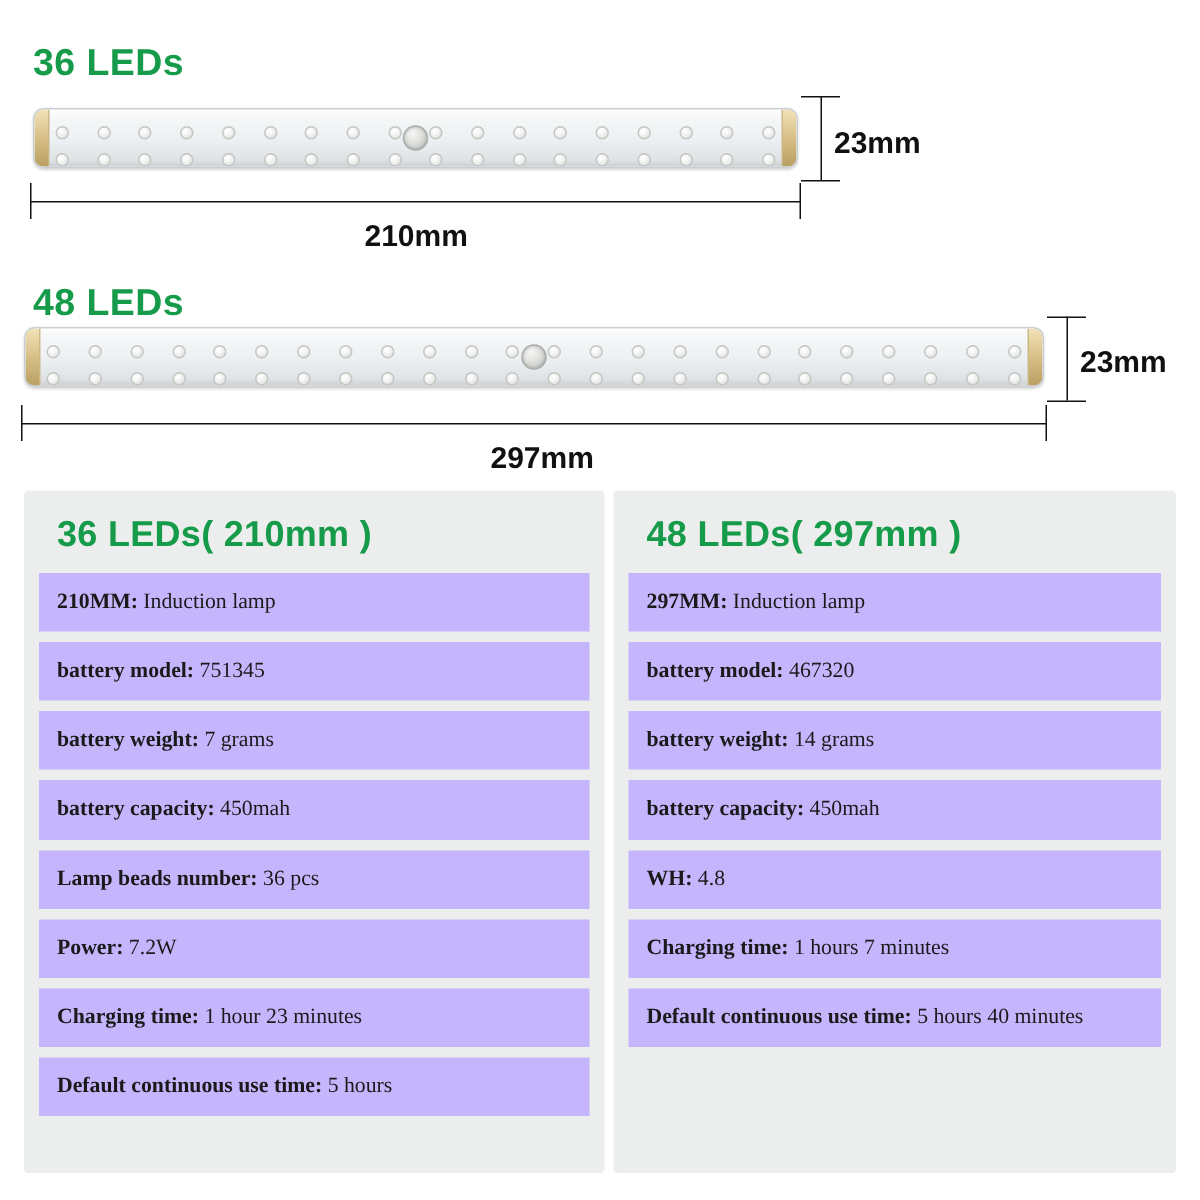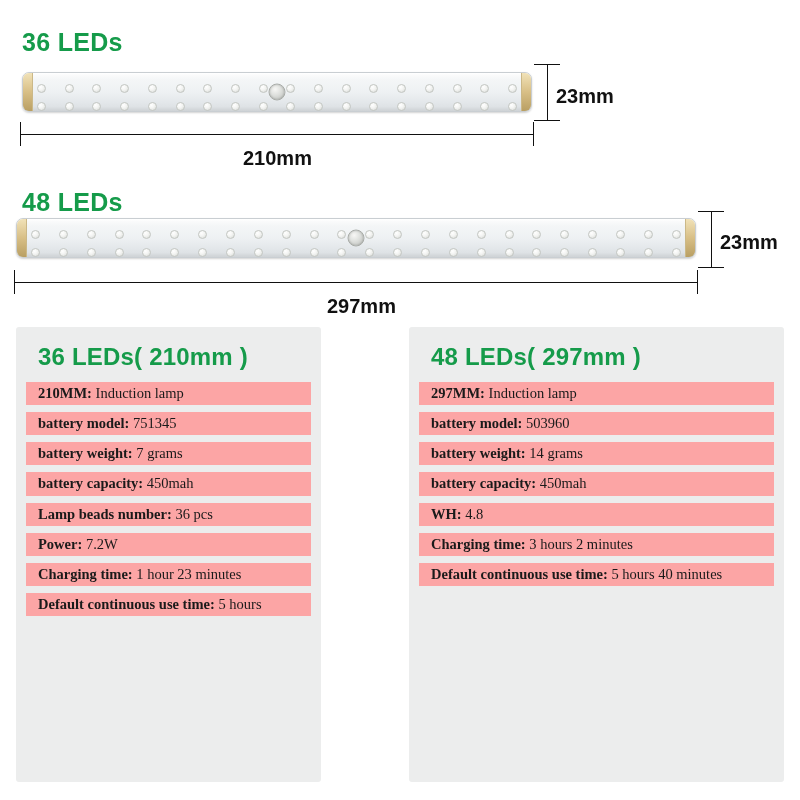--- a/index.html
+++ b/index.html
@@ -116,23 +116,23 @@
     padding: 12px 10px 12px 10px;
   }
   .spec-heading {
     font-size: 24px;
     font-weight: bold;
     color: #159b4a;
     margin: 4px 0 11px 12px;
     letter-spacing: 0.2px;
   }
   .spec-row {
-    background: #fca5a5;
+    background: #c4b5fd;
     margin: 0 0 7px 0;
-    padding: 2px 12px;
+    padding: 10px 12px;
     font-size: 14.5px;
     color: #1a1a1a;
     line-height: 1.32;
     font-family: "Liberation Serif", serif;
   }
   .spec-row:last-child { margin-bottom: 0; }
   .spec-row b {
     font-weight: bold;
   }
   .spec-row .val { font-weight: normal; }
@@ -263,40 +263,40 @@
     <div class="dim-line-h" style="left:698px; top:211px; width:26px;"></div>
     <div class="dim-line-h" style="left:698px; top:267px; width:26px;"></div>
     <div class="dim-label" style="left:720px; top:231px;">23mm</div>
 
     <div class="dim-line-h" style="left:14px; top:282px; width:684px;"></div>
     <div class="dim-line-v" style="left:14px; top:270px; height:24px;"></div>
     <div class="dim-line-v" style="left:697px; top:270px; height:24px;"></div>
     <div class="dim-label" style="left:327px; top:295px;">297mm</div>
   </div>
 
-  <div class="spec-panel" id="panel-0" style="left:16px; top:327px; width:305px; height:455px;">
+  <div class="spec-panel" id="panel-0" style="left:16px; top:327px; width:387px; height:455px;">
     <div class="spec-heading">36 LEDs( 210mm )</div>
     <div id="rows-0">
         <div class="spec-row"><b>210MM:</b><span class="val"> Induction lamp</span></div>
         <div class="spec-row"><b>battery model:</b><span class="val"> 751345</span></div>
         <div class="spec-row"><b>battery weight:</b><span class="val"> 7 grams</span></div>
         <div class="spec-row"><b>battery capacity:</b><span class="val"> 450mah</span></div>
         <div class="spec-row"><b>Lamp beads number:</b><span class="val"> 36 pcs</span></div>
         <div class="spec-row"><b>Power:</b><span class="val"> 7.2W</span></div>
         <div class="spec-row"><b>Charging time:</b><span class="val"> 1 hour 23 minutes</span></div>
         <div class="spec-row"><b>Default continuous use time:</b><span class="val"> 5 hours</span></div>
       </div>
   </div>
 
   <div class="spec-panel" id="panel-1" style="left:409px; top:327px; width:375px; height:455px;">
     <div class="spec-heading">48 LEDs( 297mm )</div>
     <div id="rows-1">
         <div class="spec-row"><b>297MM:</b><span class="val"> Induction lamp</span></div>
-        <div class="spec-row"><b>battery model:</b><span class="val"> 503960</span></div>
+        <div class="spec-row"><b>battery model:</b><span class="val"> 467320</span></div>
         <div class="spec-row"><b>battery weight:</b><span class="val"> 14 grams</span></div>
         <div class="spec-row"><b>battery capacity:</b><span class="val"> 450mah</span></div>
         <div class="spec-row"><b>WH:</b><span class="val"> 4.8</span></div>
-        <div class="spec-row"><b>Charging time:</b><span class="val"> 3 hours 2 minutes</span></div>
+        <div class="spec-row"><b>Charging time:</b><span class="val"> 1 hours 7 minutes</span></div>
         <div class="spec-row"><b>Default continuous use time:</b><span class="val"> 5 hours 40 minutes</span></div>
       </div>
   </div>
 
 </div>
 
 </body></html>

